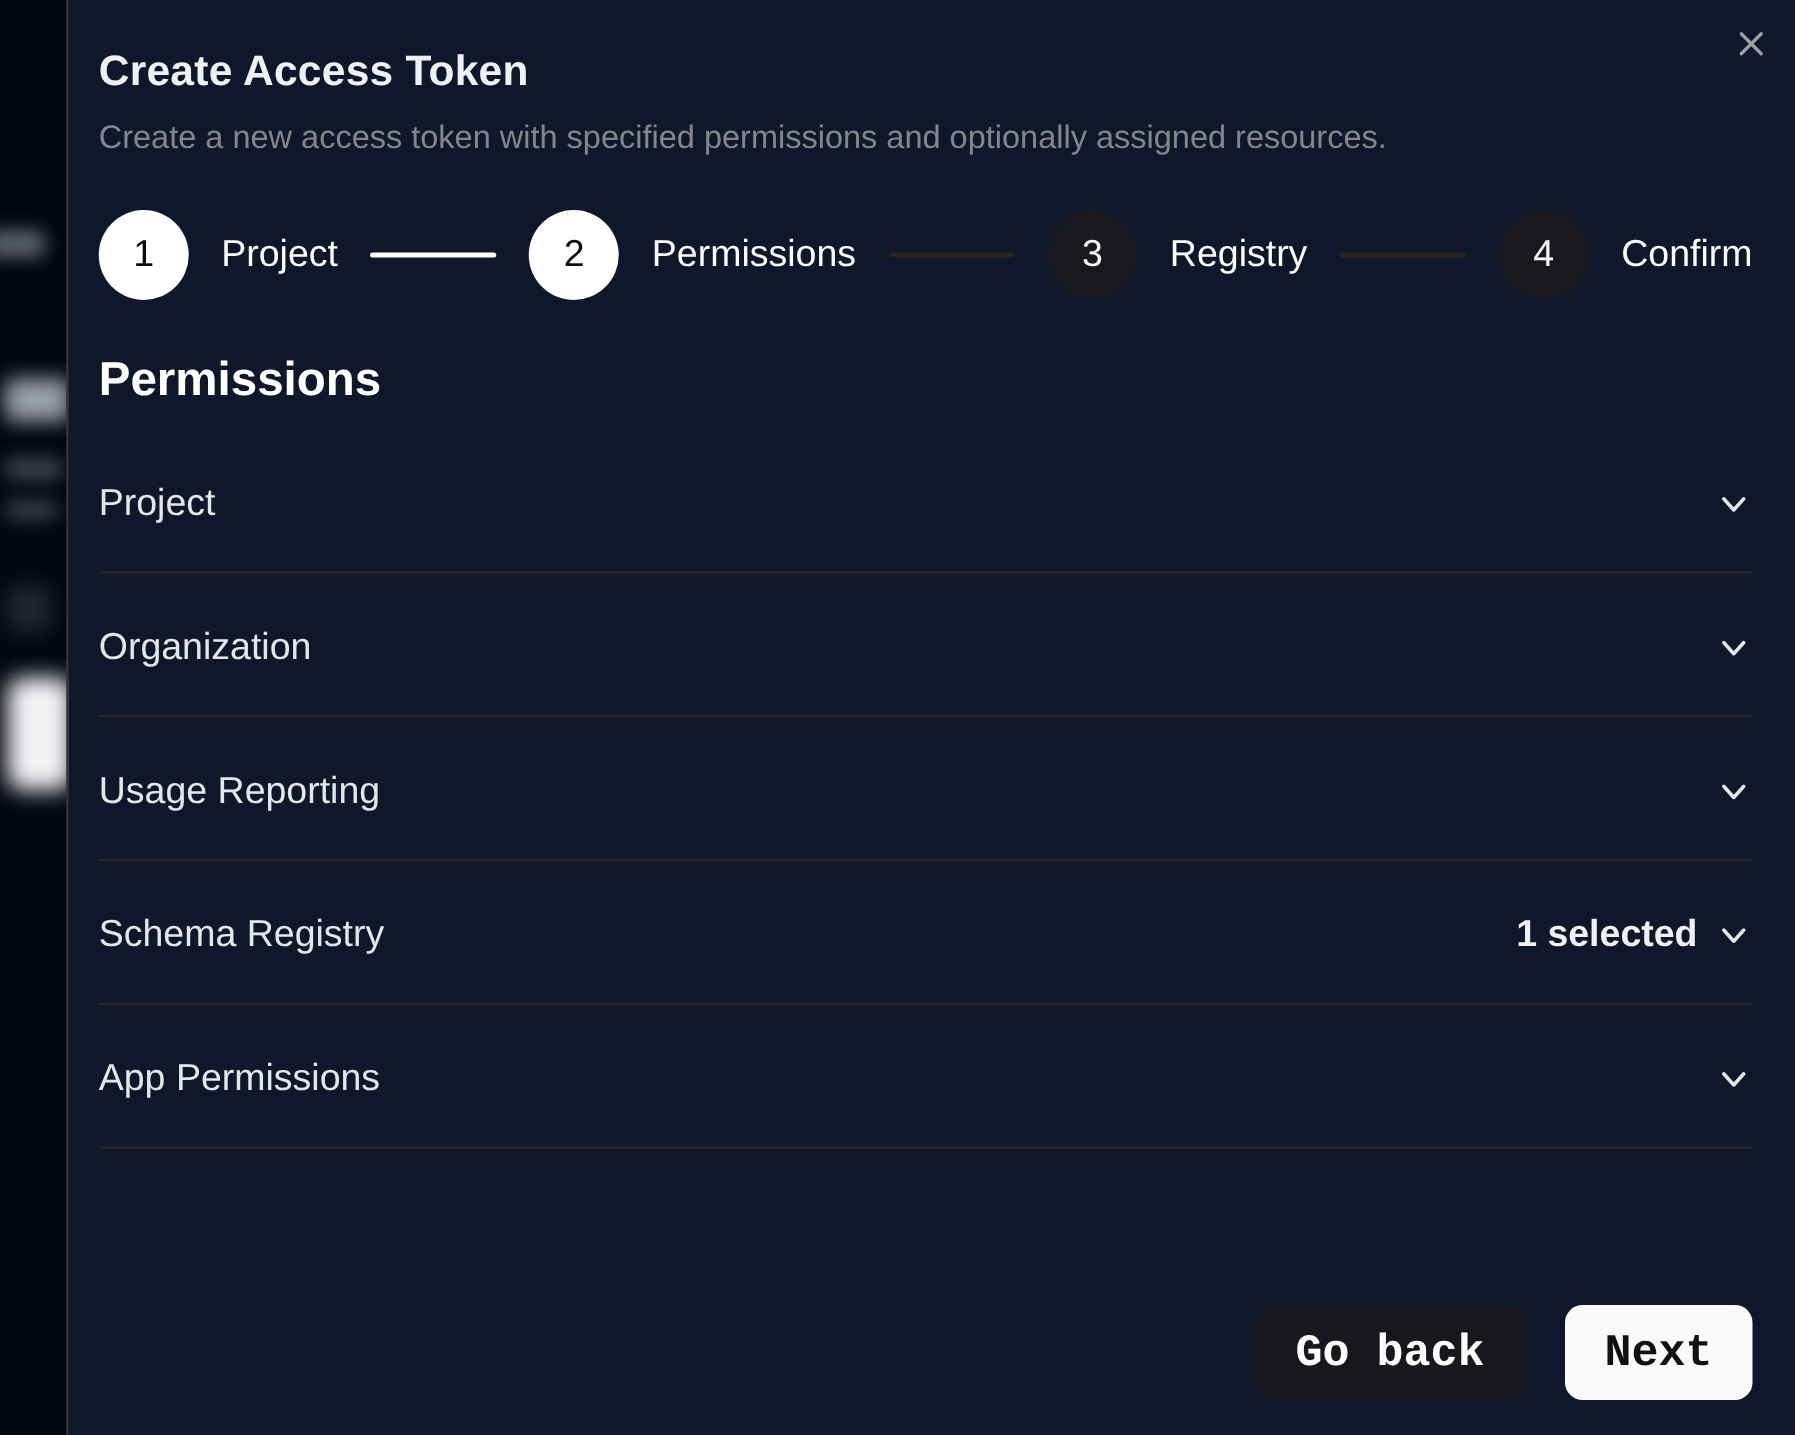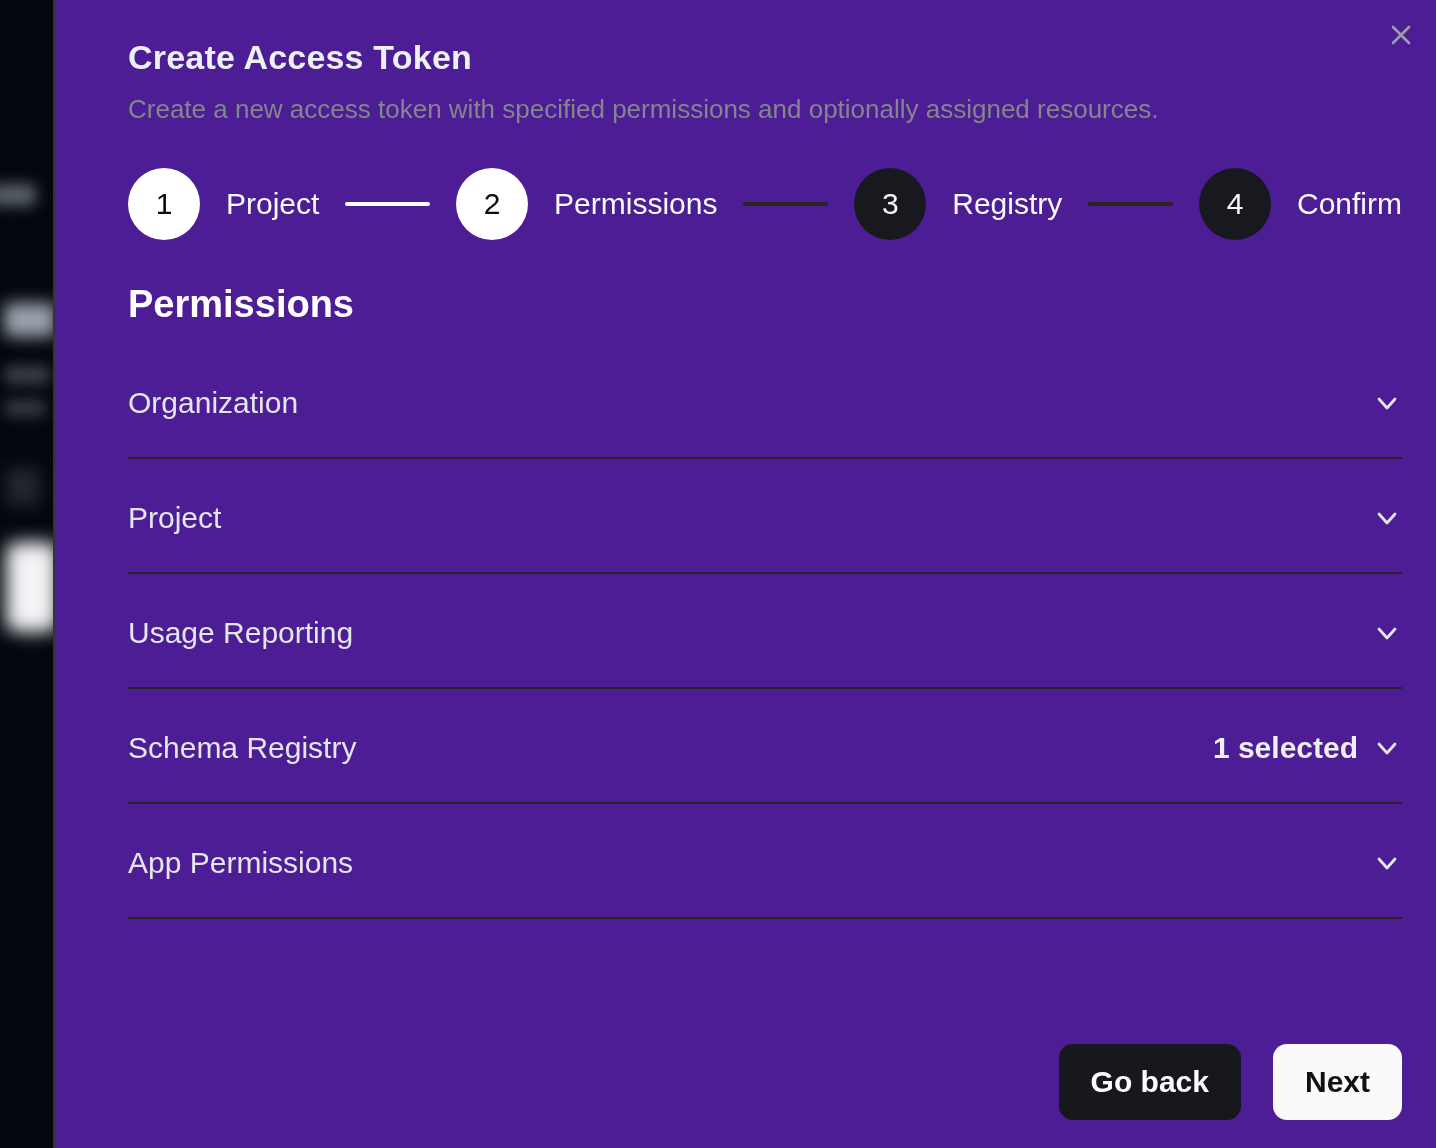--- a/index.html
+++ b/index.html
@@ -19,23 +19,23 @@
   .ghost-heading { left: 4px;  top: 303px; width: 52px; height: 34px; background: #9aa1ac; filter: blur(8px); }
   .ghost-line1   { left: 4px;  top: 366px; width: 46px; height: 18px; background: #3c4149; }
   .ghost-line2   { left: 4px;  top: 400px; width: 42px; height: 16px; background: #373c44; }
   .ghost-icon    { left: 6px;  top: 468px; width: 34px; height: 38px; background: #23262c; filter: blur(8px); }
   .ghost-card    { left: 6px;  top: 542px; width: 52px; height: 90px; background: #f2f3f5; filter: blur(9px); border-radius: 12px; }
   .v-border { position: absolute; left: 53px; top: 0; width: 2px; height: 1148px; background: #343434; }
 
   
   .modal {
     position: absolute; left: 55px; top: 0; right: 0; bottom: 0;
-    background: #4c1d95;
+    background: #0f172a;
     display: flex; flex-direction: column;
-    padding: 26px 34px 28px 73px;
+    padding: 26px 34px 28px 24px;
   }
   .close-btn {
     position: absolute; top: 20px; right: 20px;
     width: 30px; height: 30px;
     background: transparent; border: none; padding: 0;
     color: #9aa0a6; cursor: pointer;
     display: flex; align-items: center; justify-content: center;
   }
   .modal-title {
     margin-top: 12px;
@@ -76,22 +76,22 @@
   }
   .acc-label { font-size: 30px; font-weight: 500; color: #e4e7ea; line-height: 46px; }
   .acc-right { display: flex; align-items: center; gap: 14px; }
   .acc-badge { font-size: 30px; font-weight: bold; color: #eef0f3; }
   .chevron { width: 30px; height: 30px; flex: none; }
 
   
   .modal-footer { margin-top: auto; display: flex; justify-content: flex-end; gap: 32px; }
   .btn {
     height: 76px; border-radius: 14px; border: none;
-    padding: 0 32px; font-family: Liberation Sans, sans-serif;
-    font-size: 30px; font-weight: bold;
+    padding: 0 32px; font-family: Liberation Mono, monospace;
+    font-size: 36px; font-weight: bold;
     display: flex; align-items: center; justify-content: center;
     cursor: pointer;
   }
   .btn-secondary { background: #16181d; color: #fcfdfd; }
   .btn-primary   { background: #fafafa; color: #101114; }
 </style>
 </head>
 <body>
 
 <div class="bg-strip">
@@ -135,30 +135,30 @@
       <div class="step-circle dim">4</div>
       <div class="step-label">Confirm</div>
     </div>
   </div>
 
   <div class="section-heading">Permissions</div>
 
   <div class="acc-list">
 
     <div class="acc-row">
-      <span class="acc-label">Organization</span>
+      <span class="acc-label">Project</span>
       <span class="acc-right">
         <svg class="chevron" viewBox="0 0 30 30">
           <path d="M7 11 L15 20 L23 11" stroke="#e4e7ea" stroke-width="2.8" stroke-linecap="round" stroke-linejoin="round" fill="none"></path>
         </svg>
       </span>
     </div>
 
     <div class="acc-row">
-      <span class="acc-label">Project</span>
+      <span class="acc-label">Organization</span>
       <span class="acc-right">
         <svg class="chevron" viewBox="0 0 30 30">
           <path d="M7 11 L15 20 L23 11" stroke="#e4e7ea" stroke-width="2.8" stroke-linecap="round" stroke-linejoin="round" fill="none"></path>
         </svg>
       </span>
     </div>
 
     <div class="acc-row">
       <span class="acc-label">Usage Reporting</span>
       <span class="acc-right">

